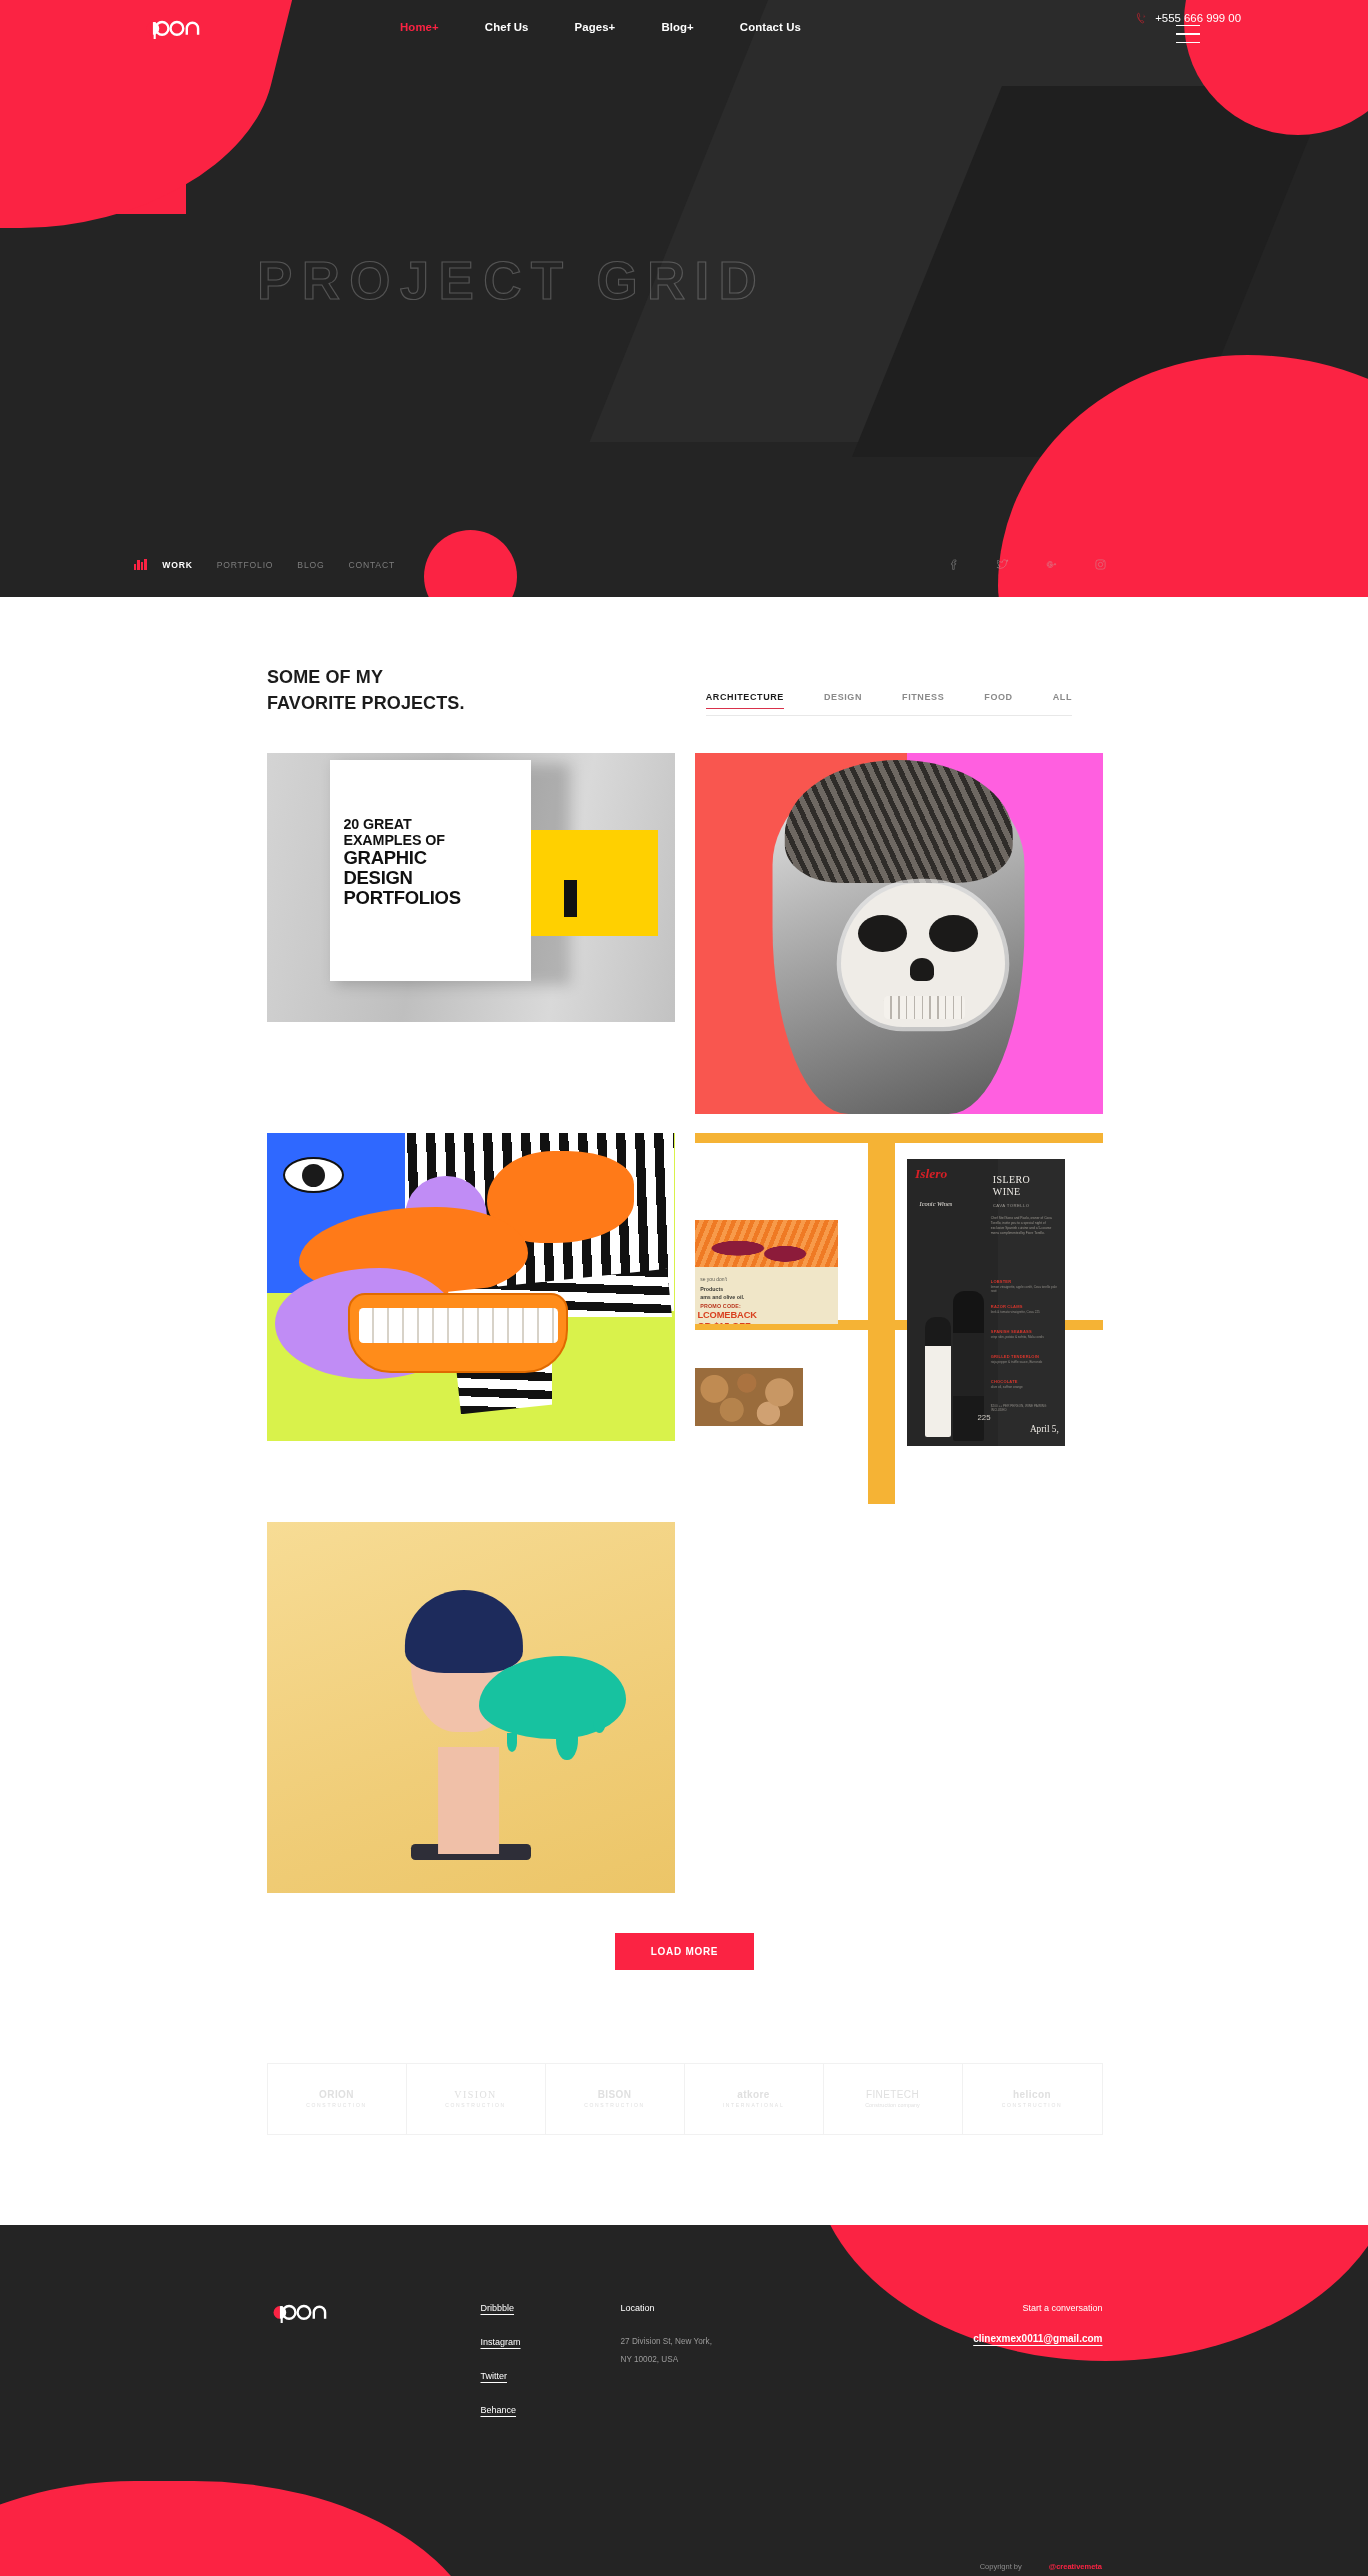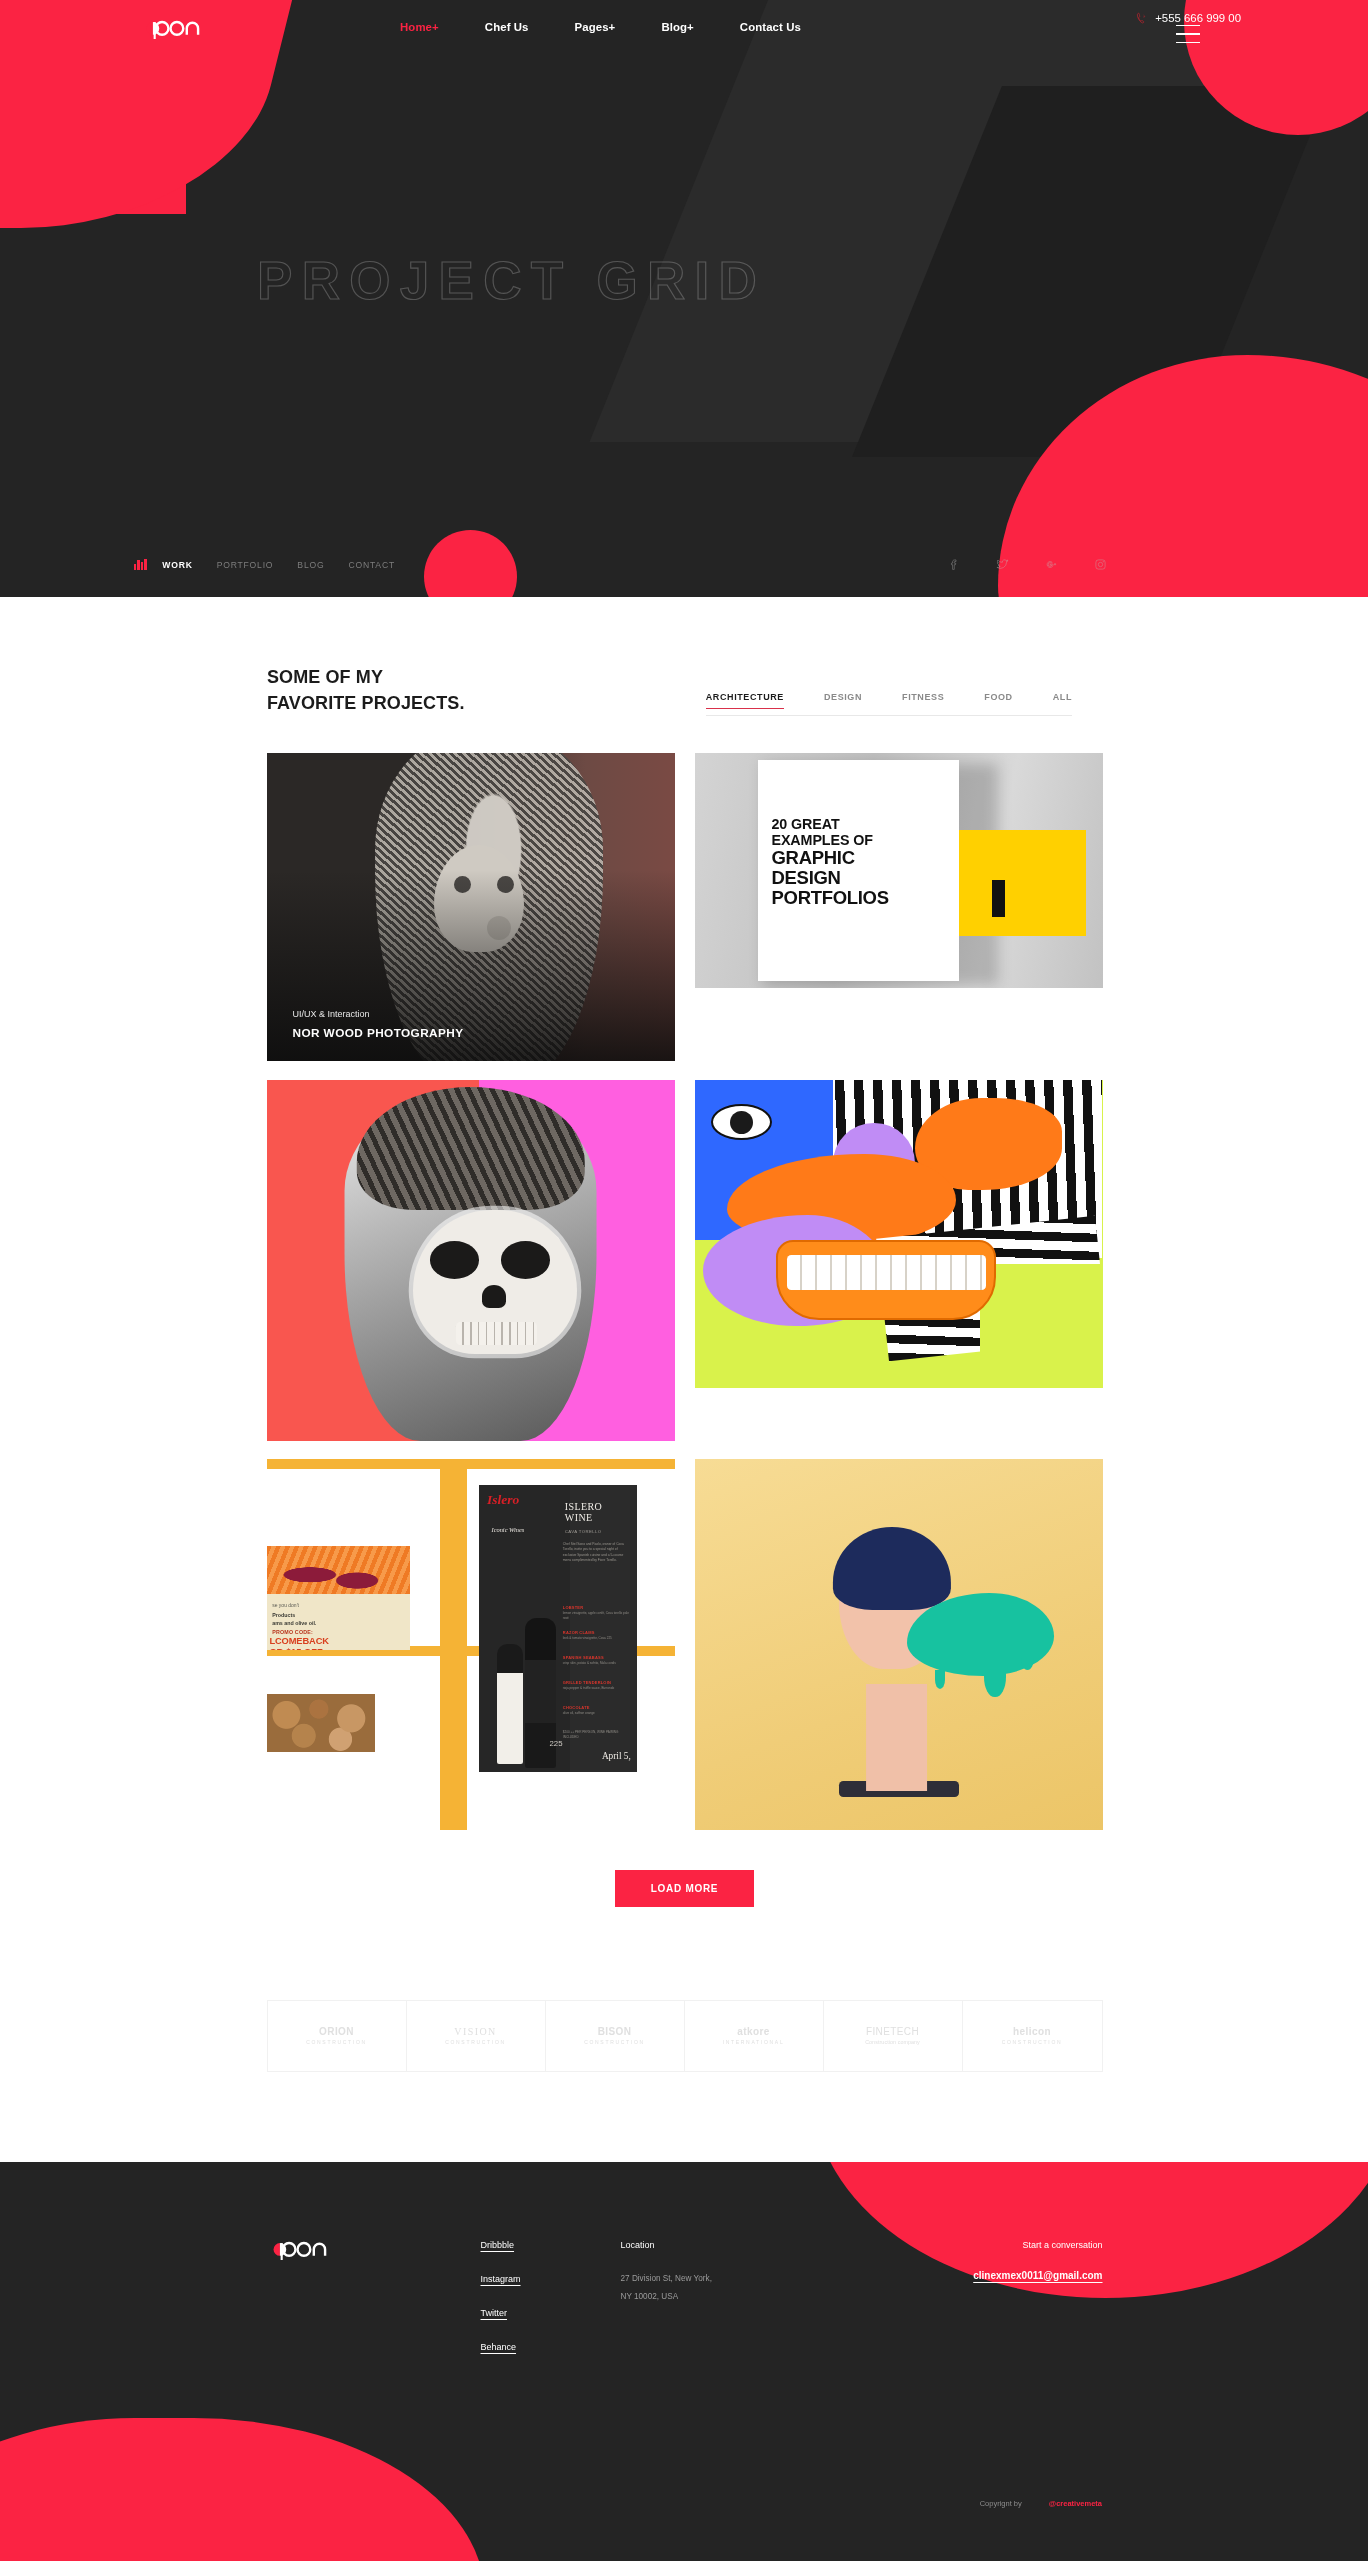--- a/index.html
+++ b/index.html
@@ -235,21 +235,21 @@
   }
   .t1-scrim {
     position:absolute; left:0; right:0; bottom:0; height:62%;
     background:linear-gradient(to top, rgba(12,12,12,0.88), rgba(12,12,12,0));
   }
   .t1-cap { position:absolute; left:26px; bottom:21.4px; }
   .t1-sub { color:#e7e7e7; font-size:9px; margin-bottom:7.1px; }
   .t1-name { color:#ffffff; font-size:11.8px; font-weight:800; letter-spacing:0.4px; }
 
   
-  .t2 { height:235px; background:#0369a1; }
+  .t2 { height:269px; background:#0369a1; }
   .t2-wall {
     position:absolute; inset:0;
     background:linear-gradient(100deg,#d4d4d4 0%,#bfbfbf 40%,#d9d9d9 72%,#c2c2c2 100%);
   }
   .t2-shadow {
     position:absolute; left:68px; top:11.4px; width:235px; height:221px;
     background:rgba(0,0,0,0.18); filter:blur(7.1px);
   }
   .t2-yellow {
     position:absolute; left:234px; top:77px; width:157px; height:106px;
@@ -663,33 +663,20 @@
       <button class="pf-filter active">ARCHITECTURE</button>
       <button class="pf-filter">DESIGN</button>
       <button class="pf-filter">FITNESS</button>
       <button class="pf-filter">FOOD</button>
       <button class="pf-filter">ALL</button>
     </div>
   </div>
 
   <div class="grid">
 
-    <article class="tile t1">
-      <div class="t1-bg"></div>
-      <div class="t1-figure"></div>
-      <div class="t1-mask"></div>
-      <div class="t1-eye-l"></div>
-      <div class="t1-eye-r"></div>
-      <div class="t1-cheek"></div>
-      <div class="t1-scrim"></div>
-      <div class="t1-cap">
-        <div class="t1-sub">UI/UX &amp; Interaction</div>
-        <div class="t1-name">NOR WOOD PHOTOGRAPHY</div>
-      </div>
-    </article>
 
     <article class="tile t2">
       <div class="t2-wall"></div>
       <div class="t2-shadow"></div>
       <div class="t2-yellow"></div>
       <div class="t2-sheet"></div>
       <div class="t2-black"></div>
       <div class="t2-txt">
         <div class="t2-l1">20 GREAT</div>
         <div class="t2-l2">EXAMPLES OF</div>

